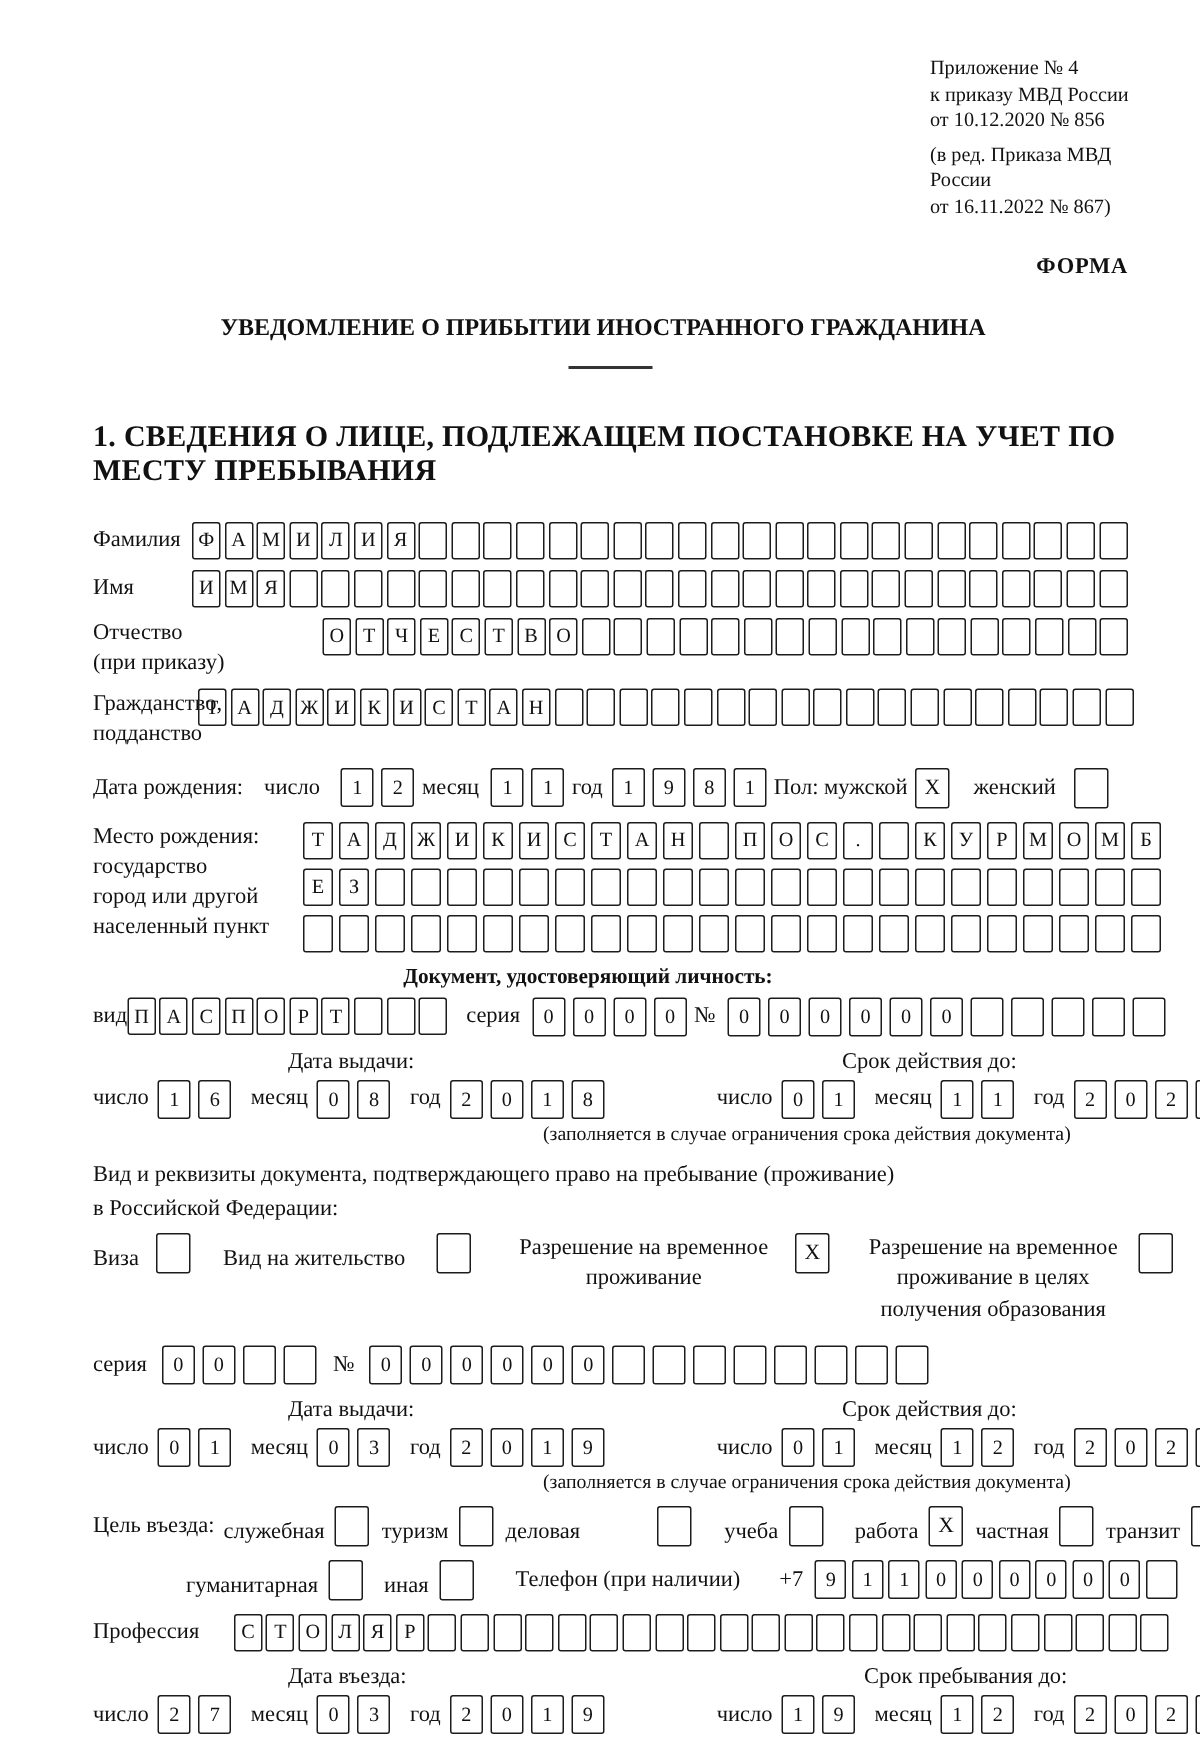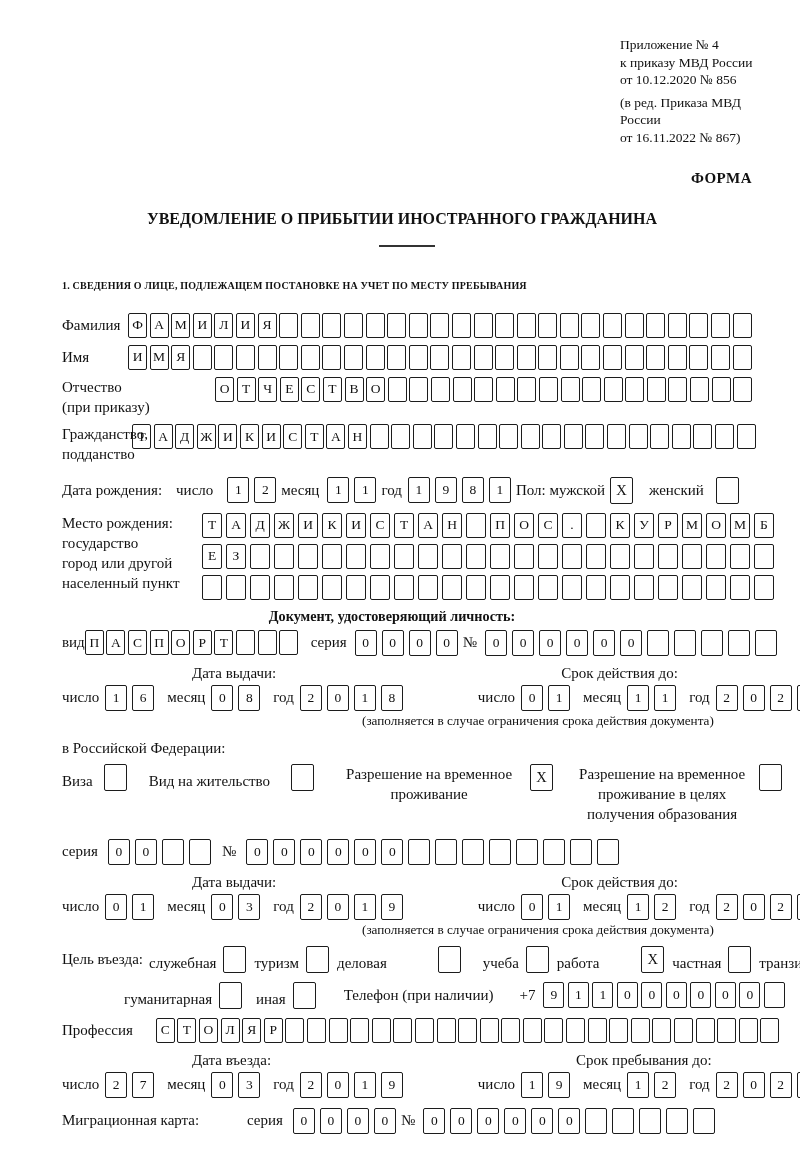--- a/index.html
+++ b/index.html
@@ -7,21 +7,21 @@
   body {
     width:800px; height:1163px; overflow:hidden;
     font-family:"Liberation Serif","DejaVu Serif",serif;
     color:#111; padding:36px 18px 0 62px; position:relative;
   }
   .appendix { margin-left:558px; font-size:13.5px; line-height:1.3; }
   .appendix .gap { margin-top:5px; }
   .forma { text-align:right; padding-right:30px; font-weight:bold; font-size:15px; margin-top:24px; letter-spacing:.5px; }
   .title { text-align:center; font-weight:bold; font-size:16px; line-height:1.45; margin-top:20px; margin-right:40px; }
   .uline { display:inline-block; width:56px; border-bottom:2.5px solid #333; height:14px; margin-left:10px; }
-  .sec1 { font-weight:bold; font-size:10px; margin-top:26px; letter-spacing:.2px; }
+  .sec1 { font-weight:bold; font-size:20px; margin-top:26px; letter-spacing:.2px; }
 
   .lbl { font-size:15px; line-height:1.25; white-space:nowrap; }
   .row { display:flex; align-items:center; margin-top:7px; }
   .rowt { display:flex; align-items:flex-start; margin-top:7px; }
 
   .cells { display:flex; flex-wrap:nowrap; }
   .cell {
     flex:none; display:inline-flex; align-items:center; justify-content:center;
     width:19px; height:25px; border:1.6px solid #1c1c1c; border-radius:2px;
     margin-right:2.6px; font-size:13.5px;
@@ -403,20 +403,21 @@
         <span class="cell">2</span>
         <span class="cell">0</span>
         <span class="cell">2</span>
         <span class="cell">5</span>
       </span>
   </div>
 </div>
 <div class="note" style="margin-left:300px;">(заполняется в случае ограничения срока действия документа)</div>
 
 <div class="intro">
+  <div>Вид и реквизиты документа, подтверждающего право на пребывание (проживание)</div>
   <div>в Российской Федерации:</div>
 </div>
 
 <div class="rowt" style="margin-top:4px;">
   <span class="opt">
     <span class="lbl">Виза</span>
     <span class="chk" style="margin-left:4px;"></span>
   </span>
   <span class="opt" style="margin-left:22px;">
     <span class="lbl">Вид на жительство</span>
@@ -516,21 +517,21 @@
     <span class="chk"></span>
   </span>
   <span class="opt" style="margin-left:8px;gap:44px;">
     <span class="lbl">деловая</span>
     <span class="chk"></span>
   </span>
   <span class="opt" style="margin-left:22px;">
     <span class="lbl">учеба</span>
     <span class="chk"></span>
   </span>
-  <span class="opt" style="margin-left:8px;gap:35px;">
+  <span class="opt" style="margin-left:21px;">
     <span class="lbl">работа</span>
     <span class="chk">X</span>
   </span>
   <span class="opt" style="margin-left:8px;">
     <span class="lbl">частная</span>
     <span class="chk"></span>
   </span>
   <span class="opt" style="margin-left:8px;">
     <span class="lbl">транзит</span>
     <span class="chk"></span>

